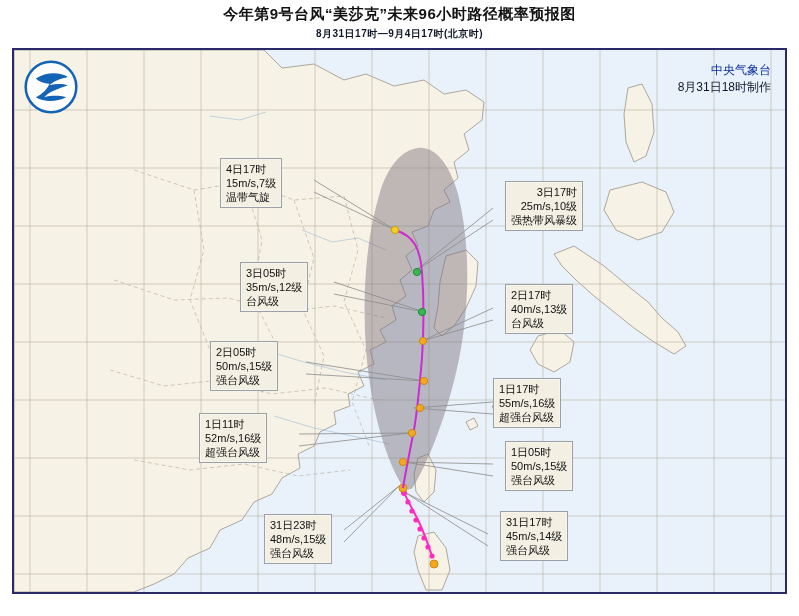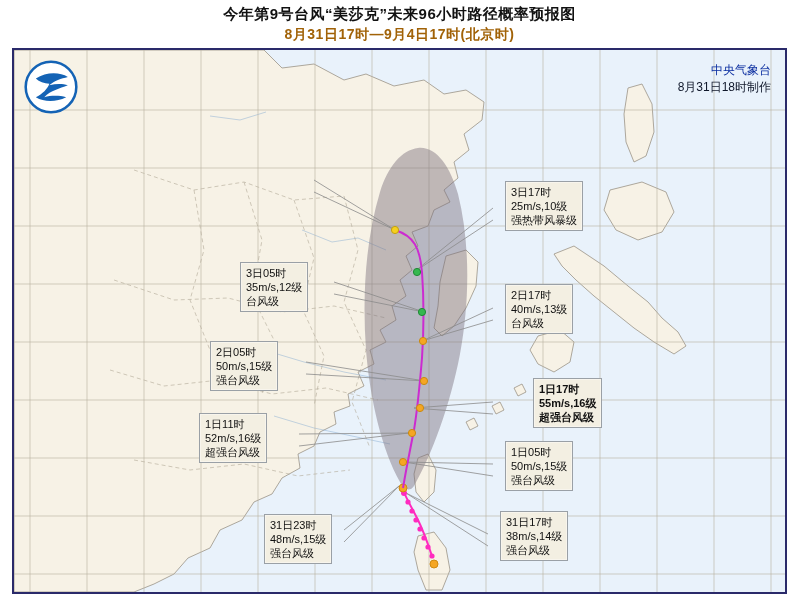--- a/index.html
+++ b/index.html
@@ -14,21 +14,21 @@
 
   
   .title-block{
     position:absolute;left:0;top:4px;width:799px;text-align:center;
   }
   .title-line1{
     font-size:15px;font-weight:bold;color:#111;letter-spacing:0.5px;
     line-height:20px;
   }
   .title-line2{
-    font-size:14px;font-weight:bold;color:#a16207;letter-spacing:0.5px;
+    font-size:10px;font-weight:bold;color:#0f172a;letter-spacing:0.5px;
     line-height:20px;
   }
 
   
   .map-frame{
     position:absolute;left:12px;top:48px;width:775px;height:546px;
     border:2px solid #2a2a6a;
     background:#eef4fb;
     box-sizing:border-box;
     overflow:hidden;
@@ -232,20 +232,25 @@
         <path d="M14,22 C26,14 42,14 52,20 C44,22 36,24 30,30 C38,28 46,28 52,30
                  C42,34 32,36 24,44 C32,42 42,42 50,44 C38,50 24,50 14,44
                  C22,40 28,34 30,28 C24,28 18,26 14,22 Z" fill="#1463b5"></path>
       </svg>
 
       <div class="credit">
         <div class="l1">中央气象台</div>
         <div class="l2">8月31日18时制作</div>
       </div>
 
+      <div class="callout" style="left:206px;top:108px;">
+        <div>4日17时</div>
+        <div>15m/s,7级</div>
+        <div>温带气旋</div>
+      </div>
 
       <div class="callout" style="left:226px;top:212px;">
         <div>3日05时</div>
         <div>35m/s,12级</div>
         <div>台风级</div>
       </div>
 
       <div class="callout" style="left:196px;top:291px;">
         <div>2日05时</div>
         <div>50m/s,15级</div>
@@ -257,47 +262,47 @@
         <div>52m/s,16级</div>
         <div>超强台风级</div>
       </div>
 
       <div class="callout" style="left:250px;top:464px;">
         <div>31日23时</div>
         <div>48m/s,15级</div>
         <div>强台风级</div>
       </div>
 
-      <div class="callout" style="left:491px;top:131px;">
+      <div class="callout" style="left:491px;top:131px;text-align:right;">
         <div>3日17时</div>
         <div>25m/s,10级</div>
         <div>强热带风暴级</div>
       </div>
 
       <div class="callout" style="left:491px;top:234px;">
         <div>2日17时</div>
         <div>40m/s,13级</div>
         <div>台风级</div>
       </div>
 
-      <div class="callout" style="left:519px;top:328px;font-weight:bold;">
+      <div class="callout" style="left:479px;top:328px;">
         <div>1日17时</div>
         <div>55m/s,16级</div>
         <div>超强台风级</div>
       </div>
 
       <div class="callout" style="left:491px;top:391px;">
         <div>1日05时</div>
         <div>50m/s,15级</div>
         <div>强台风级</div>
       </div>
 
       <div class="callout" style="left:486px;top:461px;">
         <div>31日17时</div>
-        <div>38m/s,14级</div>
+        <div>45m/s,14级</div>
         <div>强台风级</div>
       </div>
 
     </div>
 
     <div class="axis-label axis-left" style="top:524px;">15N</div>
     <div class="axis-label axis-left" style="top:466px;">20N</div>
     <div class="axis-label axis-left" style="top:408px;">25N</div>
     <div class="axis-label axis-left" style="top:350px;">30N</div>
     <div class="axis-label axis-left" style="top:292px;">35N</div>

